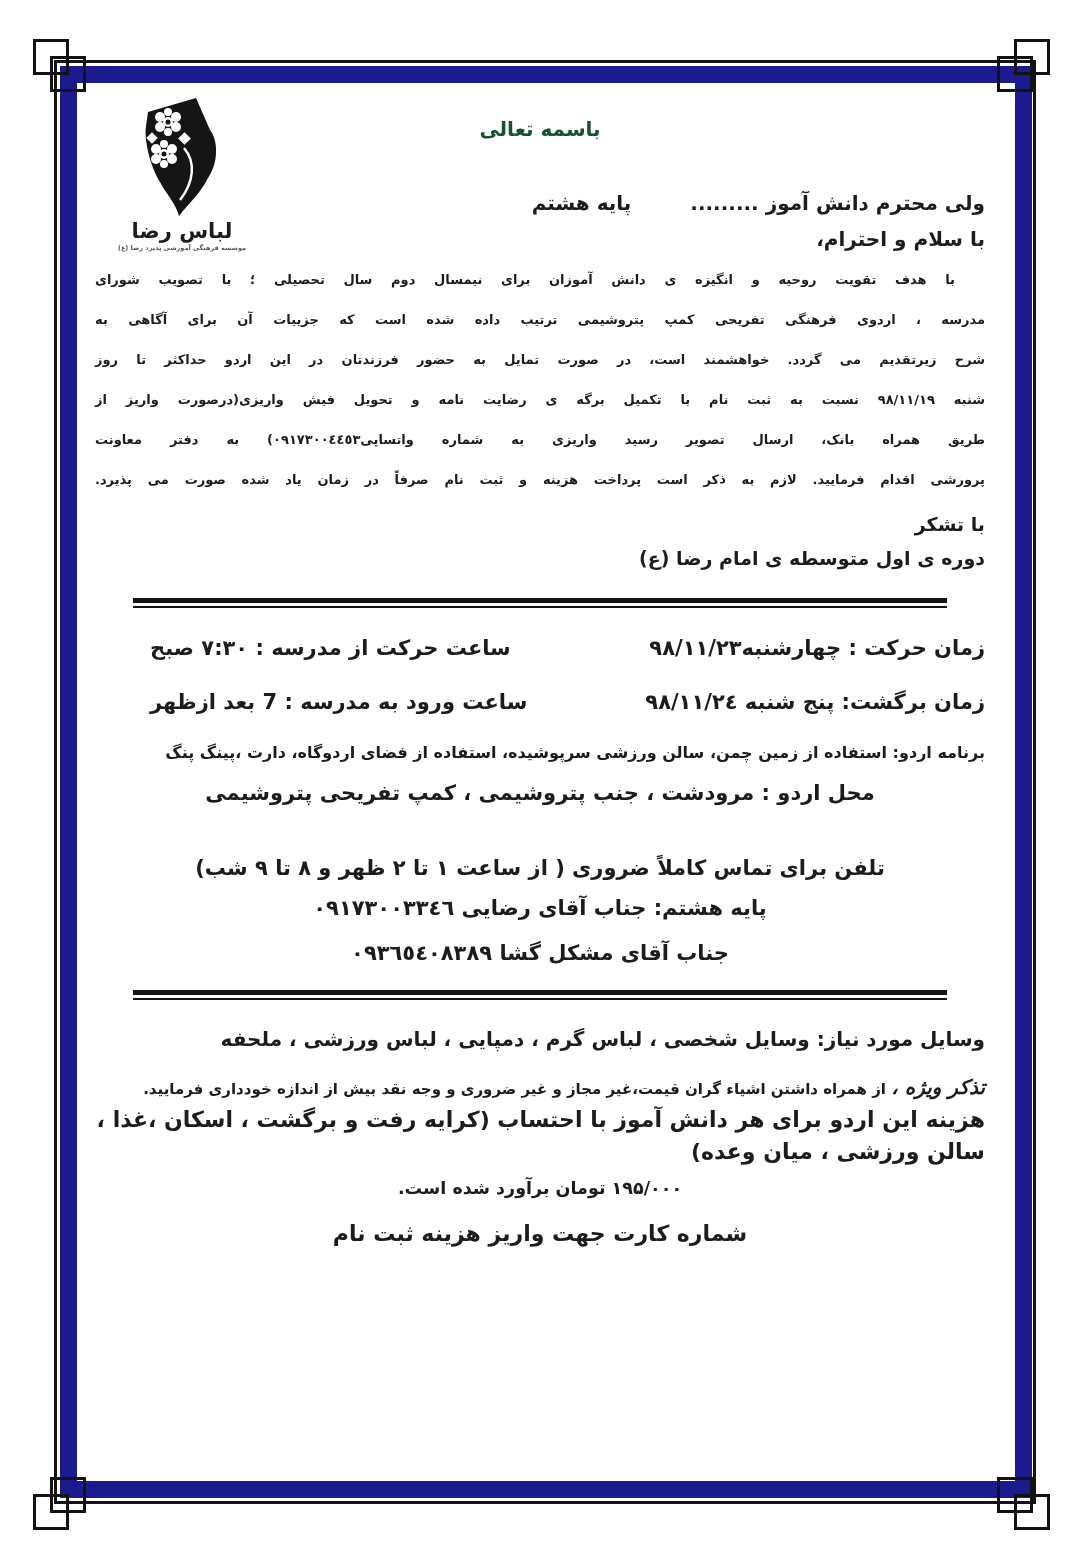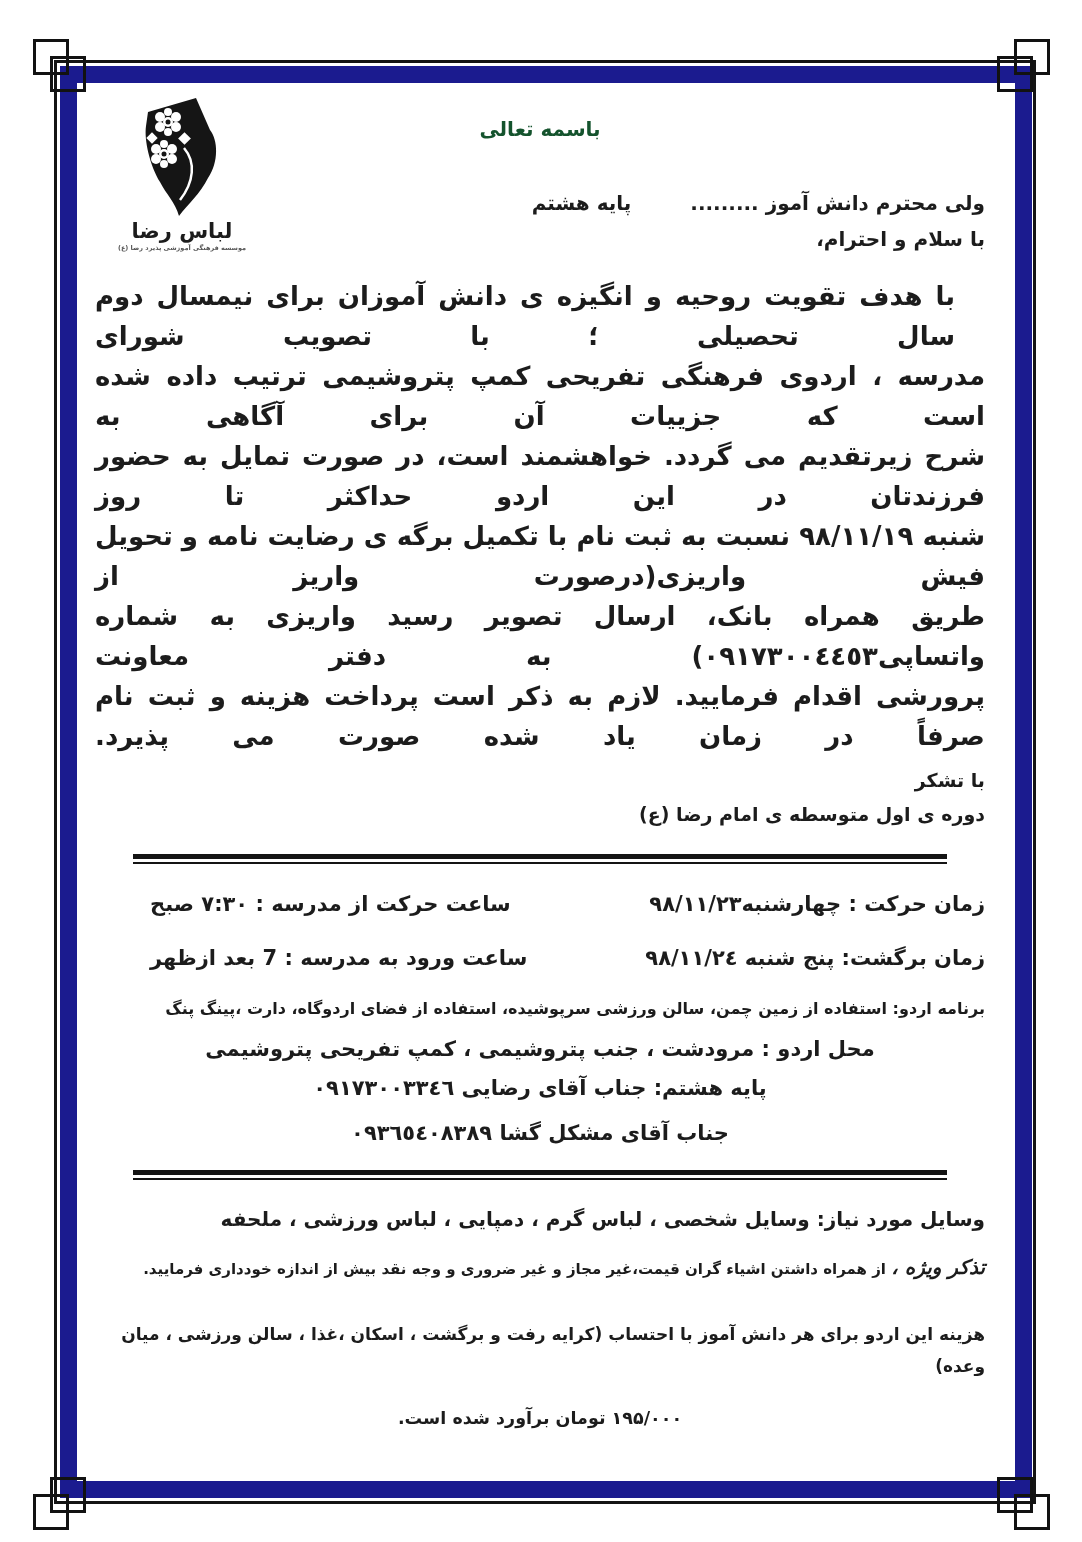--- a/index.html
+++ b/index.html
@@ -22,21 +22,21 @@
   .content{position:absolute;left:95px;top:88px;width:890px;direction:rtl;
            text-align:right;font-weight:bold;}
   .bismillah{margin-top:26px;text-align:center;font-size:20px;line-height:30px;
              letter-spacing:1px;color:#14532d;}
   .logo{position:absolute;left:22px;top:8px;width:130px;text-align:center;direction:rtl;}
   .logo-title{font-size:21px;line-height:26px;margin-top:-4px;letter-spacing:-1px;}
   .logo-caption{font-size:6.5px;line-height:9px;color:#3a3a3a;opacity:.85;font-weight:bold;}
   .recipient{margin-top:42px;font-size:20px;line-height:34px;}
   .recipient .grade{margin-right:52px;}
   .salutation{margin-top:2px;font-size:20px;line-height:34px;}
-  .para{margin-top:20px;font-size:26px;line-height:40px;}
+  .para{margin-top:4px;font-size:13px;line-height:40px;}
   .para .pline{text-align:justify;text-align-last:justify;}
   .para .pline:first-child{padding-right:30px;}
   .sig{margin-top:8px;width:max-content;margin-left:auto;margin-right:0;
        margin-right:0;}
   .sig{margin-right:0;margin-left:auto;direction:rtl;}
   .sig-wrap{display:flex;justify-content:flex-end;} 
   .sig .thanks{font-size:19px;line-height:32px;}
   .sig .school{font-size:19px;line-height:36px;}
   .rule{margin:22px 38px 0 38px;height:3px;border-top:5px solid #141414;
         border-bottom:2px solid #141414;}
@@ -46,22 +46,22 @@
   .sched.r1{margin-top:22px;} .sched.r2{margin-top:18px;}
   .program{margin-top:18px;font-size:16px;line-height:30px;}
   .location{margin-top:8px;text-align:center;font-size:21px;line-height:34px;}
   .tel-h{margin-top:40px;text-align:center;font-size:21px;line-height:36px;}
   .tel-l{text-align:center;font-size:21px;line-height:45px;}
   .wasayel{margin-top:22px;font-size:20px;line-height:34px;}
   .wasayel .lbl{font-size:20px;}
   .wasayel .txt{font-weight:bold;}
   .tazakor{margin-top:16px;font-size:15px;line-height:30px;}
   .tazakor .lbl{font-size:20px;font-style:italic;letter-spacing:0;}
-  .hazine{margin-top:34px;font-size:17px;line-height:32px;}
-  .price{margin-top:20px;text-align:center;font-size:17.5px;line-height:32px;}
+  .hazine{font-size:22px;line-height:32px;}
+  .price{margin-top:4px;text-align:center;font-size:17.5px;line-height:32px;}
   .card-h{margin-top:12px;text-align:center;font-size:22px;line-height:36px;}
 </style>
 </head>
 <body>
 
 <div class="page">
 
   <div class="frame-line"></div>
   <div class="frame-band"></div>
   <div class="corner c-tl">
@@ -145,30 +145,32 @@
       <span>ساعت حرکت از مدرسه : ۷:۳۰ صبح</span>
     </div>
     <div class="sched r2">
       <span>زمان برگشت: پنج شنبه ۹۸/۱۱/۲٤</span>
       <span>ساعت ورود به مدرسه : 7 بعد ازظهر</span>
     </div>
 
     <div class="program">برنامه اردو: استفاده از زمین چمن، سالن ورزشی سرپوشیده، استفاده از فضای اردوگاه، دارت ،پینگ پنگ</div>
     <div class="location">محل اردو : مرودشت ، جنب پتروشیمی ، کمپ تفریحی پتروشیمی</div>
 
+    <div class="tel-h">تلفن برای تماس کاملاً ضروری ( از ساعت ۱ تا ۲ ظهر و ۸ تا ۹ شب)</div>
     <div class="tel-l">پایه هشتم: جناب آقای رضایی  ۰۹۱۷۳۰۰۳۳٤٦</div>
     <div class="tel-l">جناب آقای مشکل گشا  ۰۹۳٦٥٤۰۸۳۸۹</div>
 
     <div class="rule rule2"></div>
 
     <div class="wasayel">
       <span class="lbl">وسایل مورد نیاز:</span><span class="txt"> وسایل شخصی ، لباس گرم ، دمپایی ، لباس ورزشی ، ملحفه</span>
     </div>
 
     <div class="tazakor">
       <span class="lbl">تذکر ویژه ،</span><span> از همراه داشتن اشیاء گران قیمت،غیر مجاز و غیر ضروری و وجه نقد بیش از اندازه خودداری فرمایید.</span>
     </div>
 
     <div class="hazine">هزینه این اردو برای هر دانش آموز با احتساب (کرایه رفت و برگشت ، اسکان ،غذا ، سالن ورزشی ، میان وعده)</div>
     <div class="price">۱۹۵/۰۰۰ تومان برآورد شده است.</div>
+    <div class="card-h">شماره کارت جهت واریز هزینه ثبت نام</div>
 
   </div>
 </div>
 
 </body></html>

